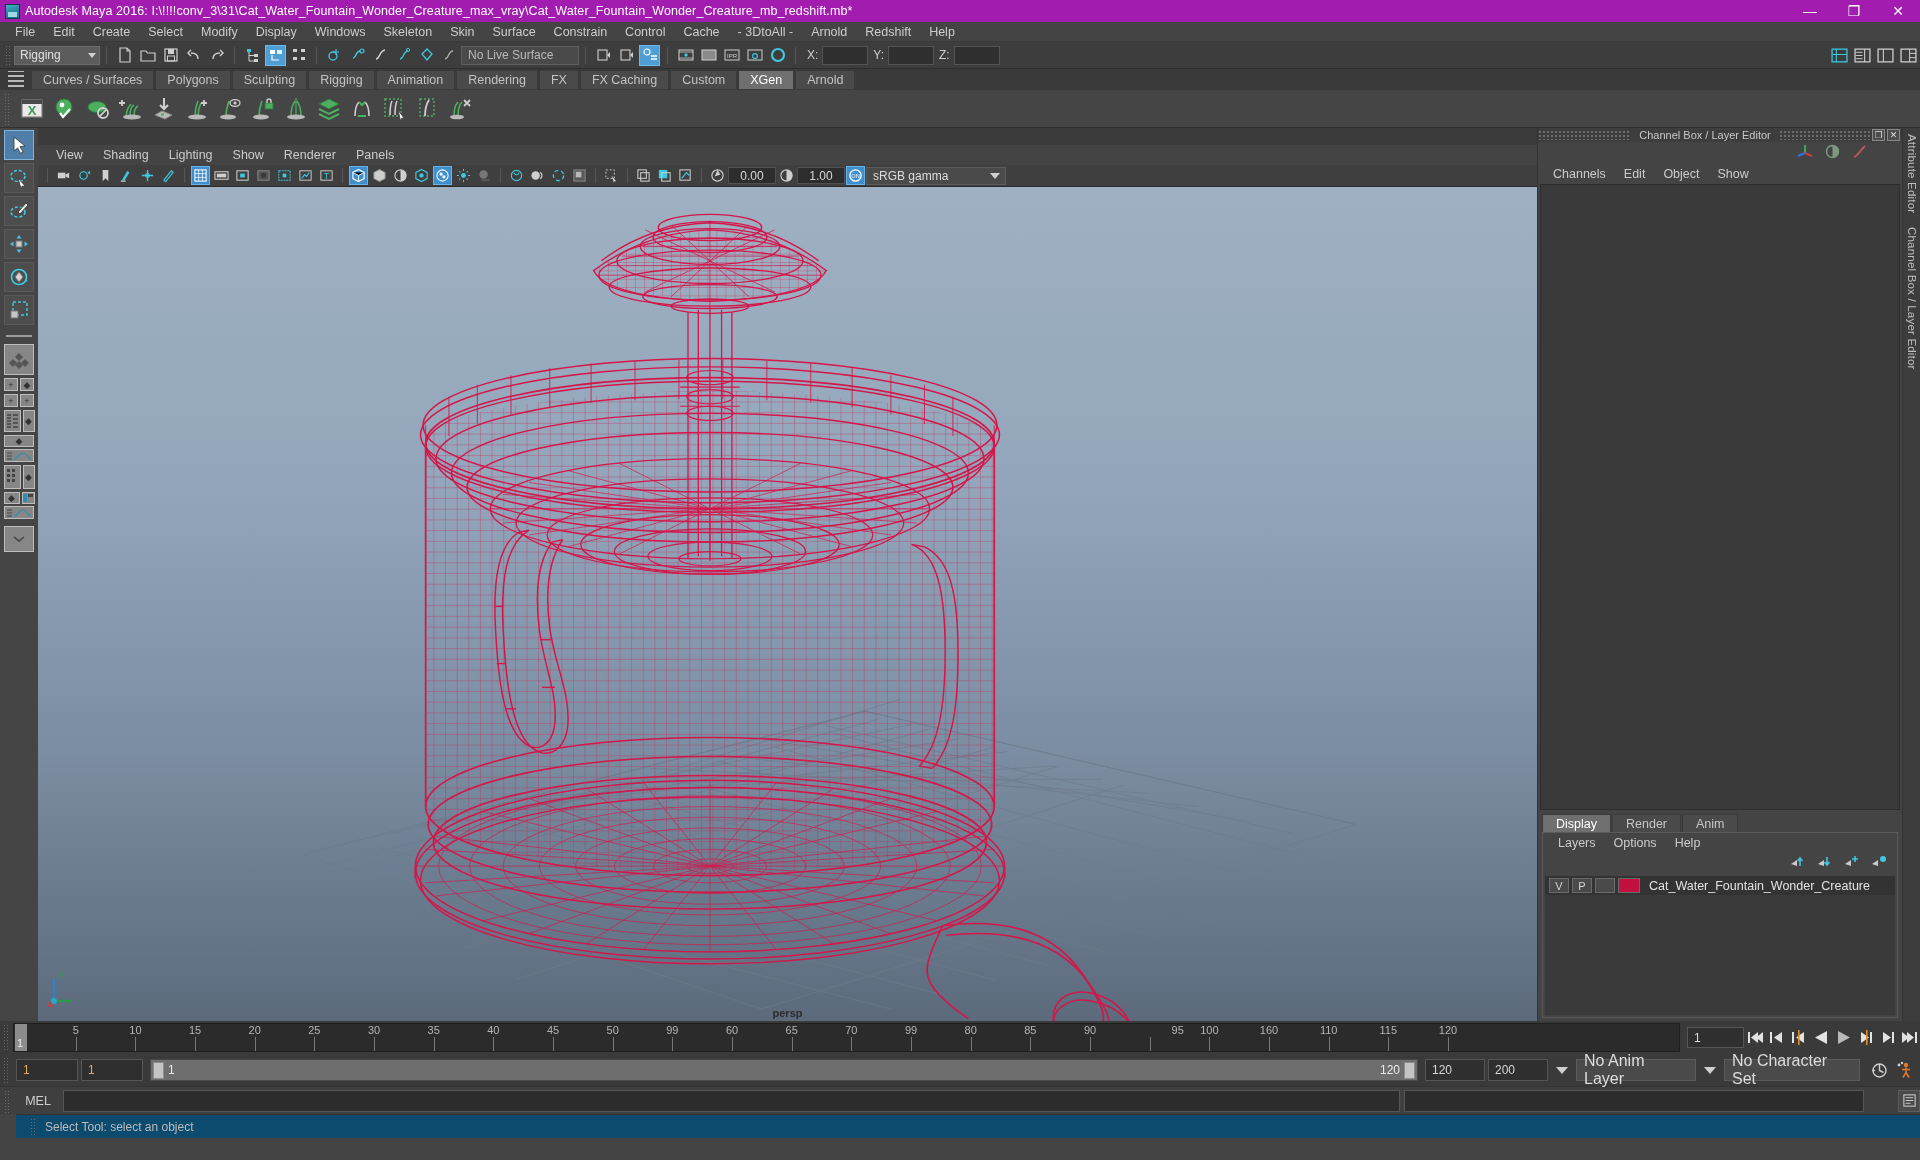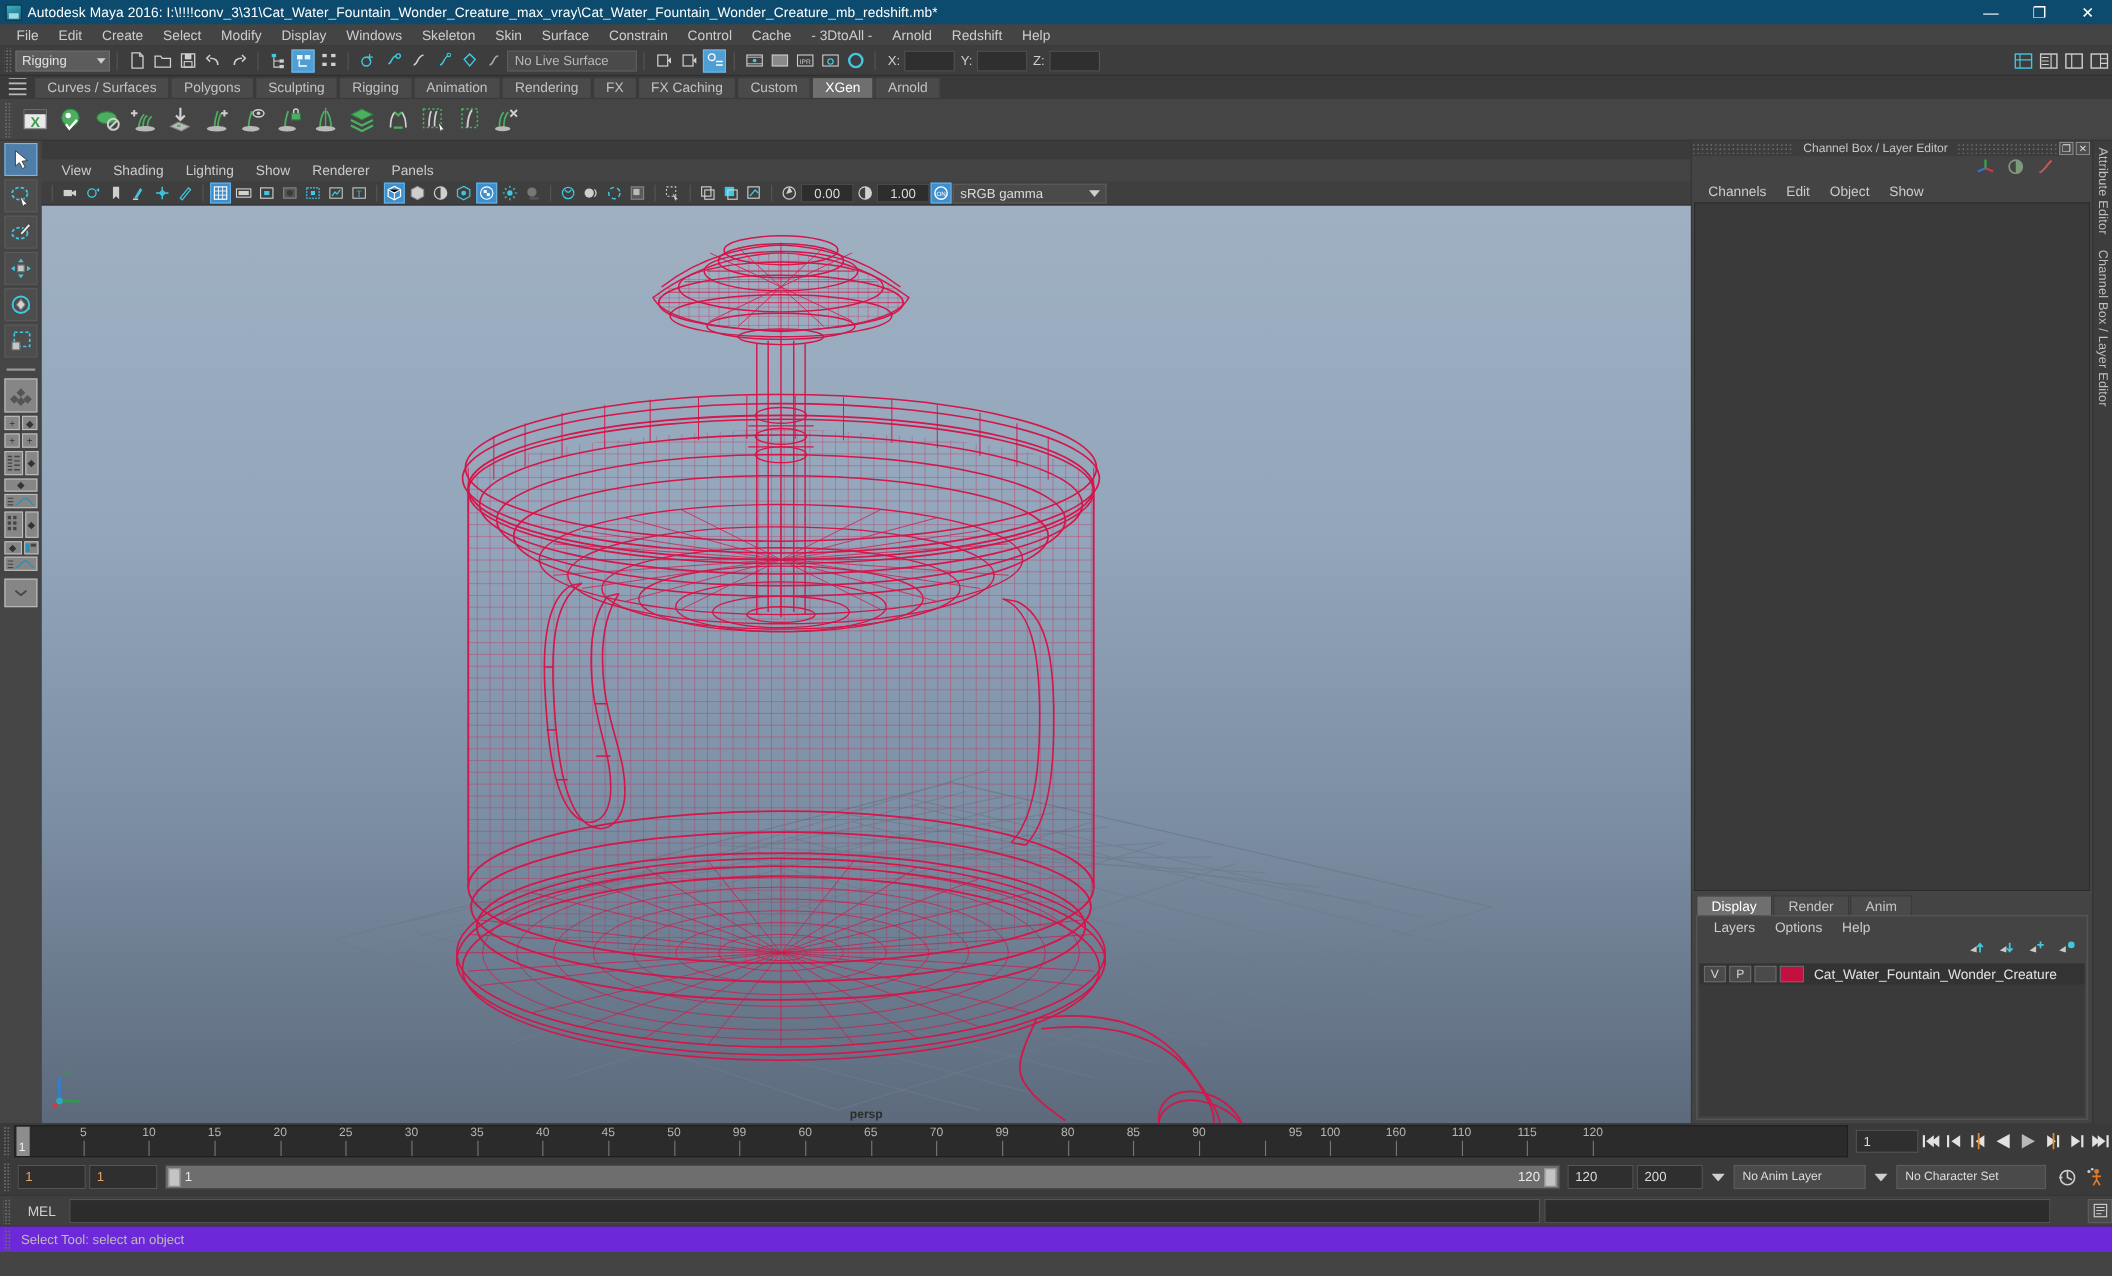--- a/index.html
+++ b/index.html
@@ -5,21 +5,21 @@
   * { box-sizing: border-box; margin:0; padding:0; }
   body {
     width:1920px; height:1160px; overflow:hidden;
     background:#444444;
     font-family:"Liberation Sans", sans-serif;
     font-size:13px; color:#c8c8c8;
     -webkit-font-smoothing:antialiased;
   }
   
   #titlebar{
-    height:22px; background:#0c4a6e; display:flex; align-items:center;
+    height:22px; background:#a21caf; display:flex; align-items:center;
     padding:0 2px; color:#ffffff; font-size:12.5px; position:relative;
   }
   #titlebar .app-icon{
     width:15px;height:15px;margin:0 5px 0 3px;
     background:linear-gradient(160deg,#3fb2c9 0%,#2a8ca3 45%,#1f6d80 100%);
     border:1px solid #0d3b47; flex:none; position:relative;
   }
   #titlebar .app-icon:after{
     content:""; position:absolute; left:2px; top:7px; right:2px; bottom:1px;
     background:#9fd9e6;
@@ -174,33 +174,33 @@
   .rfield{width:62px;height:22px;background:#2f2f2f;border:1px solid #555;
     display:flex;align-items:center;padding-left:6px;font-size:12px;color:#e6a66a;flex:none;}
   #rangebar{flex:1;height:22px;background:#6e6e6e;border:1px solid #4a4a4a;position:relative;margin:0 4px;}
   #rangebar .handle{position:absolute;top:2px;width:11px;height:17px;background:#c4c4c4;border:1px solid #8d8d8d;}
   #rangebar .lt{left:2px;} #rangebar .rt{right:2px;}
   #rangebar .v1{position:absolute;left:17px;top:3px;font-size:12px;color:#eaeaea;}
   #rangebar .v2{position:absolute;right:17px;top:3px;font-size:12px;color:#eaeaea;}
   .rfield2{width:60px;height:22px;background:#2f2f2f;border:1px solid #555;
     display:flex;align-items:center;padding-left:6px;font-size:12px;color:#d8d8d8;flex:none;}
   .rcombo{height:22px;background:#4a4a4a;border:1px solid #5c5c5c;display:flex;align-items:center;
-    padding:0 22px 0 7px;font-size:11px;color:#dcdcdc;position:relative;flex:none;}
+    padding:0 22px 0 7px;font-size:16px;color:#dcdcdc;position:relative;flex:none;}
   .dropArrowOnly{width:22px;height:22px;display:flex;align-items:center;justify-content:center;flex:none;}
   
   #cmdline{height:28px;background:#3f3f3f;display:flex;align-items:center;padding-left:3px;gap:4px;
     border-top:1px solid #333;}
   #melLabel{width:42px;text-align:center;font-size:12.5px;color:#d0d0d0;flex:none;}
   #cmdinput{flex:1;height:22px;background:#2c2c2c;border:1px solid #555;}
   #cmdout{width:460px;height:22px;background:#2c2c2c;border:1px solid #555;flex:none;margin-right:30px;}
   #cmdicon{width:22px;height:22px;background:#4a4a4a;border:1px solid #5c5c5c;flex:none;
     display:flex;align-items:center;justify-content:center;}
   
-  #helpline{height:24px;background:#6d28d9;display:flex;align-items:center;padding-left:3px;
-    border-top:1px solid #333;}
+  #helpline{height:24px;background:#0c4a6e;display:flex;align-items:center;padding-left:13px;
+    border-top:1px solid #333;margin-left:16px;}
   #helptext{font-size:12px;color:#bcbcbc;margin-left:6px;}
 </style>
 </head>
 <body>
 
 <div id="titlebar">
   <div class="app-icon"></div>
   <div class="title-text">Autodesk Maya 2016: I:\!!!!conv_3\31\Cat_Water_Fountain_Wonder_Creature_max_vray\Cat_Water_Fountain_Wonder_Creature_mb_redshift.mb*</div>
   <div class="win-btns">
     <div class="win-btn">—</div>

